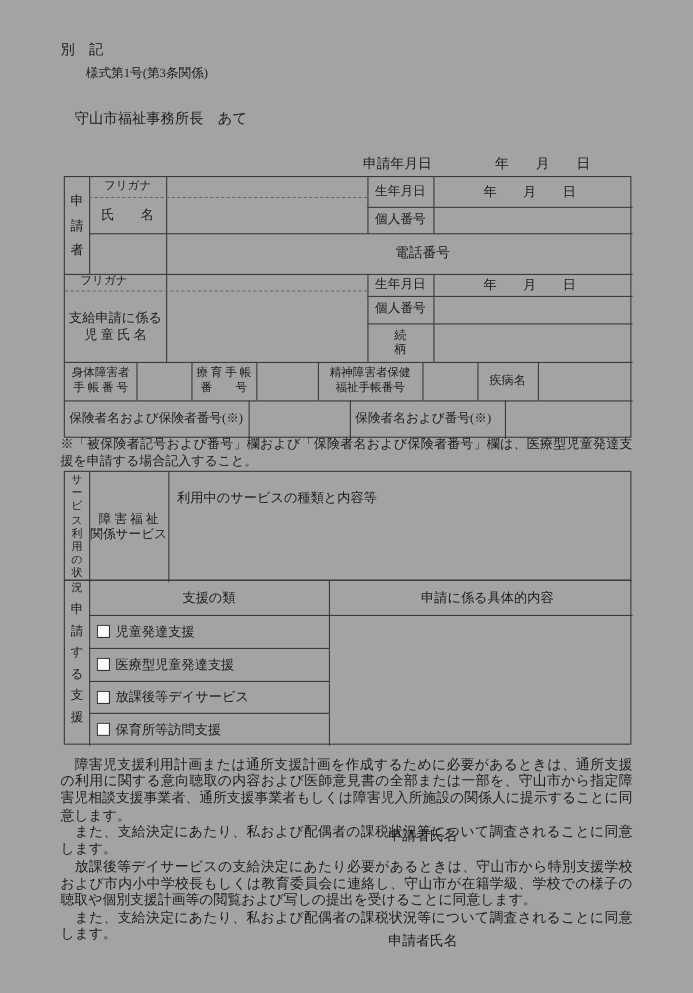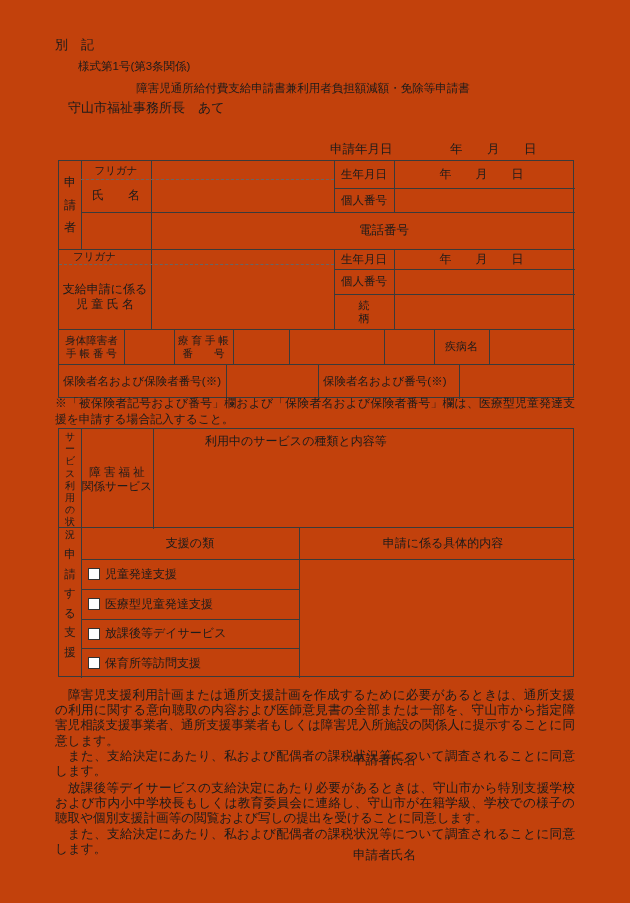--- a/index.html
+++ b/index.html
@@ -1,18 +1,18 @@
 <!DOCTYPE html>
 <html lang="ja"><head>
 <meta charset="utf-8">
 <style>
   html,body{margin:0;padding:0;background:#e8e8e8;}
   #page{
-    position:relative;width:630px;height:903px;background:#c2410c;
-    font-family:Liberation Sans, sans-serif;
+    position:relative;width:630px;height:903px;background:#a3a3a3;
+    font-family:Liberation Serif, serif;
     color:#1b1b1b;overflow:hidden;
   }
   .abs{position:absolute;}
   .tbl{position:absolute;border:1px solid #3a3a3a;box-sizing:border-box;}
   .v{position:absolute;width:1px;background:#3a3a3a;}
   .h{position:absolute;height:1px;background:#3a3a3a;}
   .h.dash{background:none;height:0;border-top:1px dashed #666;}
   .cell{
     position:absolute;display:flex;align-items:center;justify-content:center;
     text-align:center;white-space:pre-line;line-height:1.22;box-sizing:border-box;
@@ -33,21 +33,20 @@
   .f13{font-size:13px;} .f125{font-size:12.5px;} .f12{font-size:12px;}
   .f115{font-size:11.5px;} .f11{font-size:11px;} .f105{font-size:10.5px;} .f10{font-size:10px;}
 </style>
 </head>
 <body>
 
 <div id="page">
 
   <div class="abs f13" style="left:55px;top:36px;">別　記</div>
   <div class="abs f115" style="left:78px;top:59px;">様式第1号(第3条関係)</div>
-  <div class="abs f115" style="left:3px;top:81px;width:600px;text-align:center;">障害児通所給付費支給申請書兼利用者負担額減額・免除等申請書</div>
   <div class="abs f13" style="left:68px;top:99px;">守山市福祉事務所長　あて</div>
   <div class="abs f125" style="left:330px;top:141px;">申請年月日</div>
   <div class="abs f125 date" style="left:450px;top:141px;">年　月　日</div>
 
   <div class="tbl" style="left:58px;top:160px;width:516px;height:238px;">
 
     <i class="v" style="left:22px;top:0;height:88px;"></i>
     <i class="v" style="left:92px;top:0;height:168px;"></i>
     <i class="v" style="left:275px;top:0;height:51px;"></i>
     <i class="v" style="left:275px;top:88px;height:80px;"></i>
@@ -99,39 +98,41 @@
     <div class="cell f11" style="left:275px;top:133px;width:60px;height:35px;line-height:1.1;">続
 柄</div>
     <div class="cell" style="left:335px;top:133px;width:181px;height:35px;"></div>
 
     <div class="cell f105" style="left:0;top:168px;width:65px;height:35px;">身体障害者
 手 帳 番 号</div>
     <div class="cell" style="left:65px;top:168px;width:50px;height:35px;"></div>
     <div class="cell f105" style="left:115px;top:168px;width:59px;height:35px;">療 育 手 帳
 番　　号</div>
     <div class="cell" style="left:174px;top:168px;width:56px;height:35px;"></div>
+    <div class="cell f105" style="left:230px;top:168px;width:95px;height:35px;">精神障害者保健
+福祉手帳番号</div>
     <div class="cell" style="left:325px;top:168px;width:50px;height:35px;"></div>
     <div class="cell f11" style="left:375px;top:168px;width:55px;height:35px;">疾病名</div>
     <div class="cell" style="left:430px;top:168px;width:86px;height:35px;"></div>
 
     <div class="cell f115 left" style="left:0;top:203px;width:167px;height:35px;padding-left:4px;">保険者名および保険者番号(※)</div>
     <div class="cell" style="left:167px;top:203px;width:92px;height:35px;"></div>
     <div class="cell f115 left" style="left:259px;top:203px;width:141px;height:35px;padding-left:5px;">保険者名および番号(※)</div>
     <div class="cell" style="left:400px;top:203px;width:116px;height:35px;"></div>
   </div>
 
   <div class="para" style="left:55px;top:396px;width:520px;font-size:11.8px;line-height:15.5px;">※「被保険者記号および番号」欄および「保険者名および保険者番号」欄は、医療型児童発達支援を申請する場合記入すること。</div>
 
   <div class="tbl" style="left:58px;top:428px;width:516px;height:100px;">
     <i class="v" style="left:22px;top:0;height:100px;"></i>
     <i class="v" style="left:94px;top:0;height:100px;"></i>
     <div class="cell vtext f10" style="left:0;top:0;width:22px;height:100px;padding:2px 0;"><span>サ</span><span>ー</span><span>ビ</span><span>ス</span><span>利</span><span>用</span><span>の</span><span>状</span><span>況</span></div>
     <div class="cell f115" style="left:22px;top:0;width:72px;height:100px;">障 害 福 祉
 関係サービス</div>
-    <div class="cell f12 left top" style="left:94px;top:0;width:422px;height:100px;padding:5px 8px;margin-left:44px;">利用中のサービスの種類と内容等</div>
+    <div class="cell f12 left top" style="left:94px;top:11px;width:422px;height:100px;padding:5px 8px;">利用中のサービスの種類と内容等</div>
   </div>
 
   <div class="tbl" style="left:58px;top:527px;width:516px;height:150px;">
     <i class="v" style="left:22px;top:0;height:150px;"></i>
     <i class="v" style="left:240px;top:0;height:150px;"></i>
     <i class="h" style="top:31px;left:22px;width:494px;"></i>
     <i class="h" style="top:61px;left:22px;width:218px;"></i>
     <i class="h" style="top:91px;left:22px;width:218px;"></i>
     <i class="h" style="top:120px;left:22px;width:218px;"></i>
 

